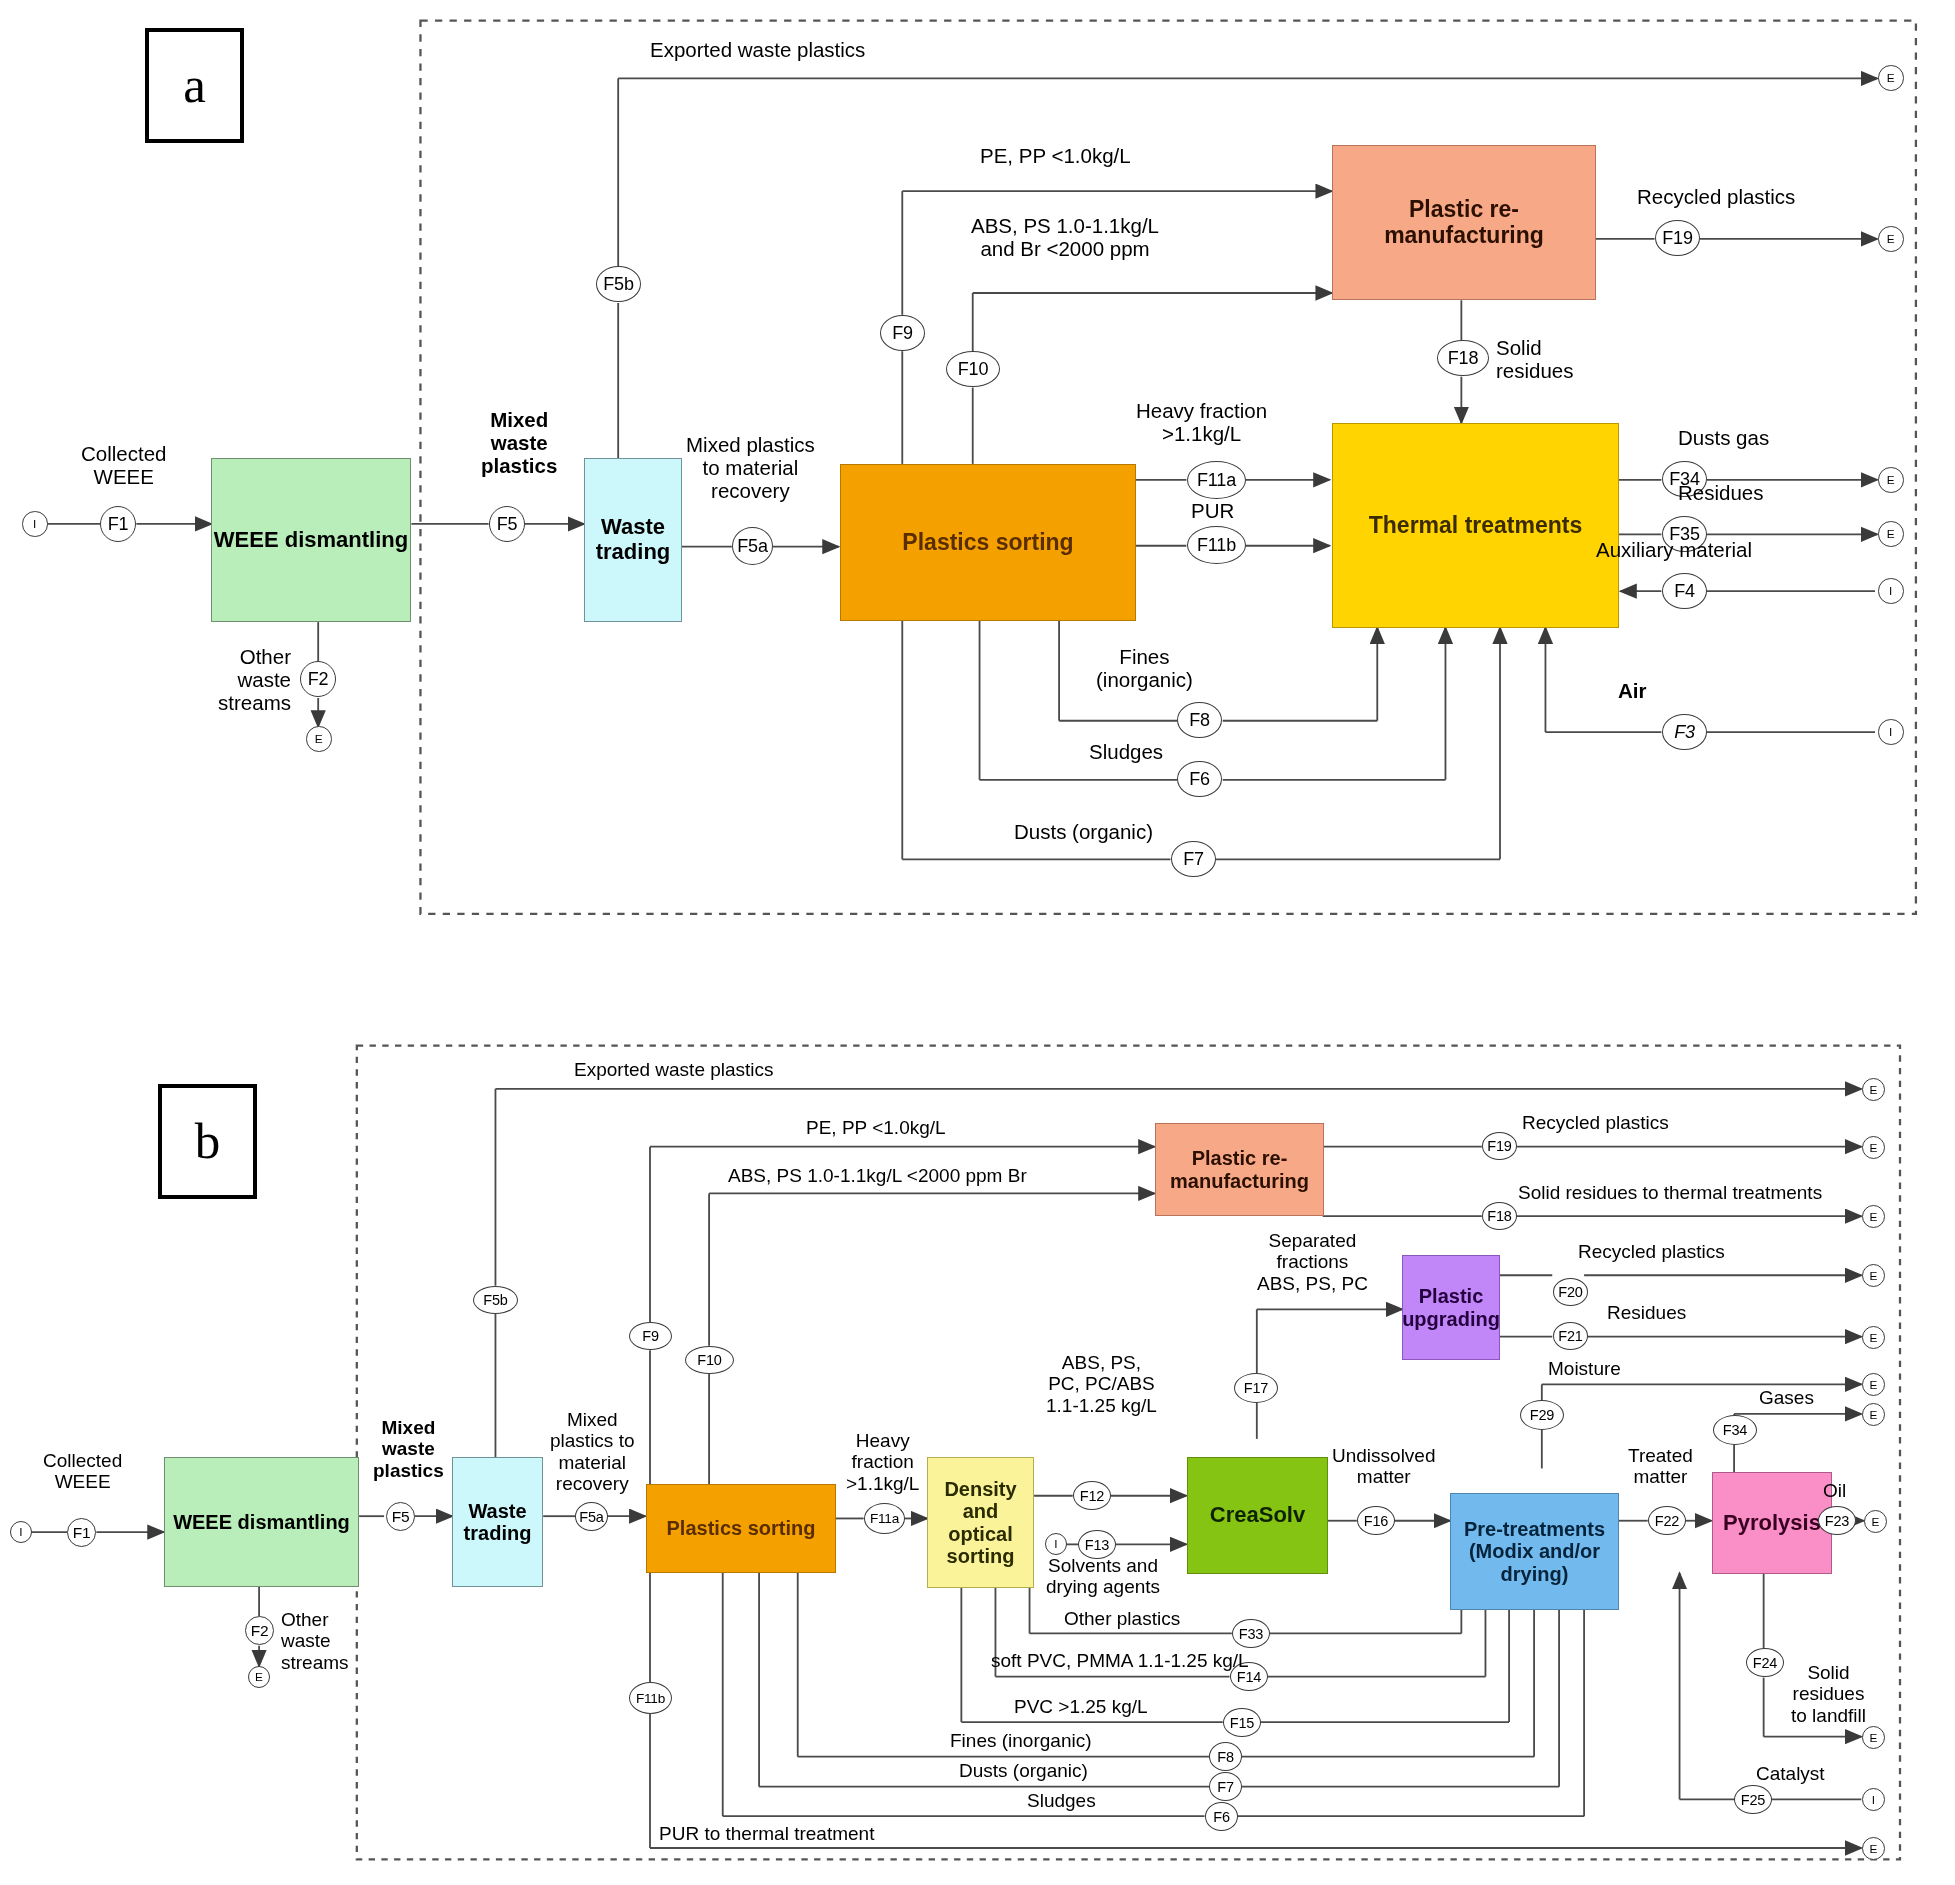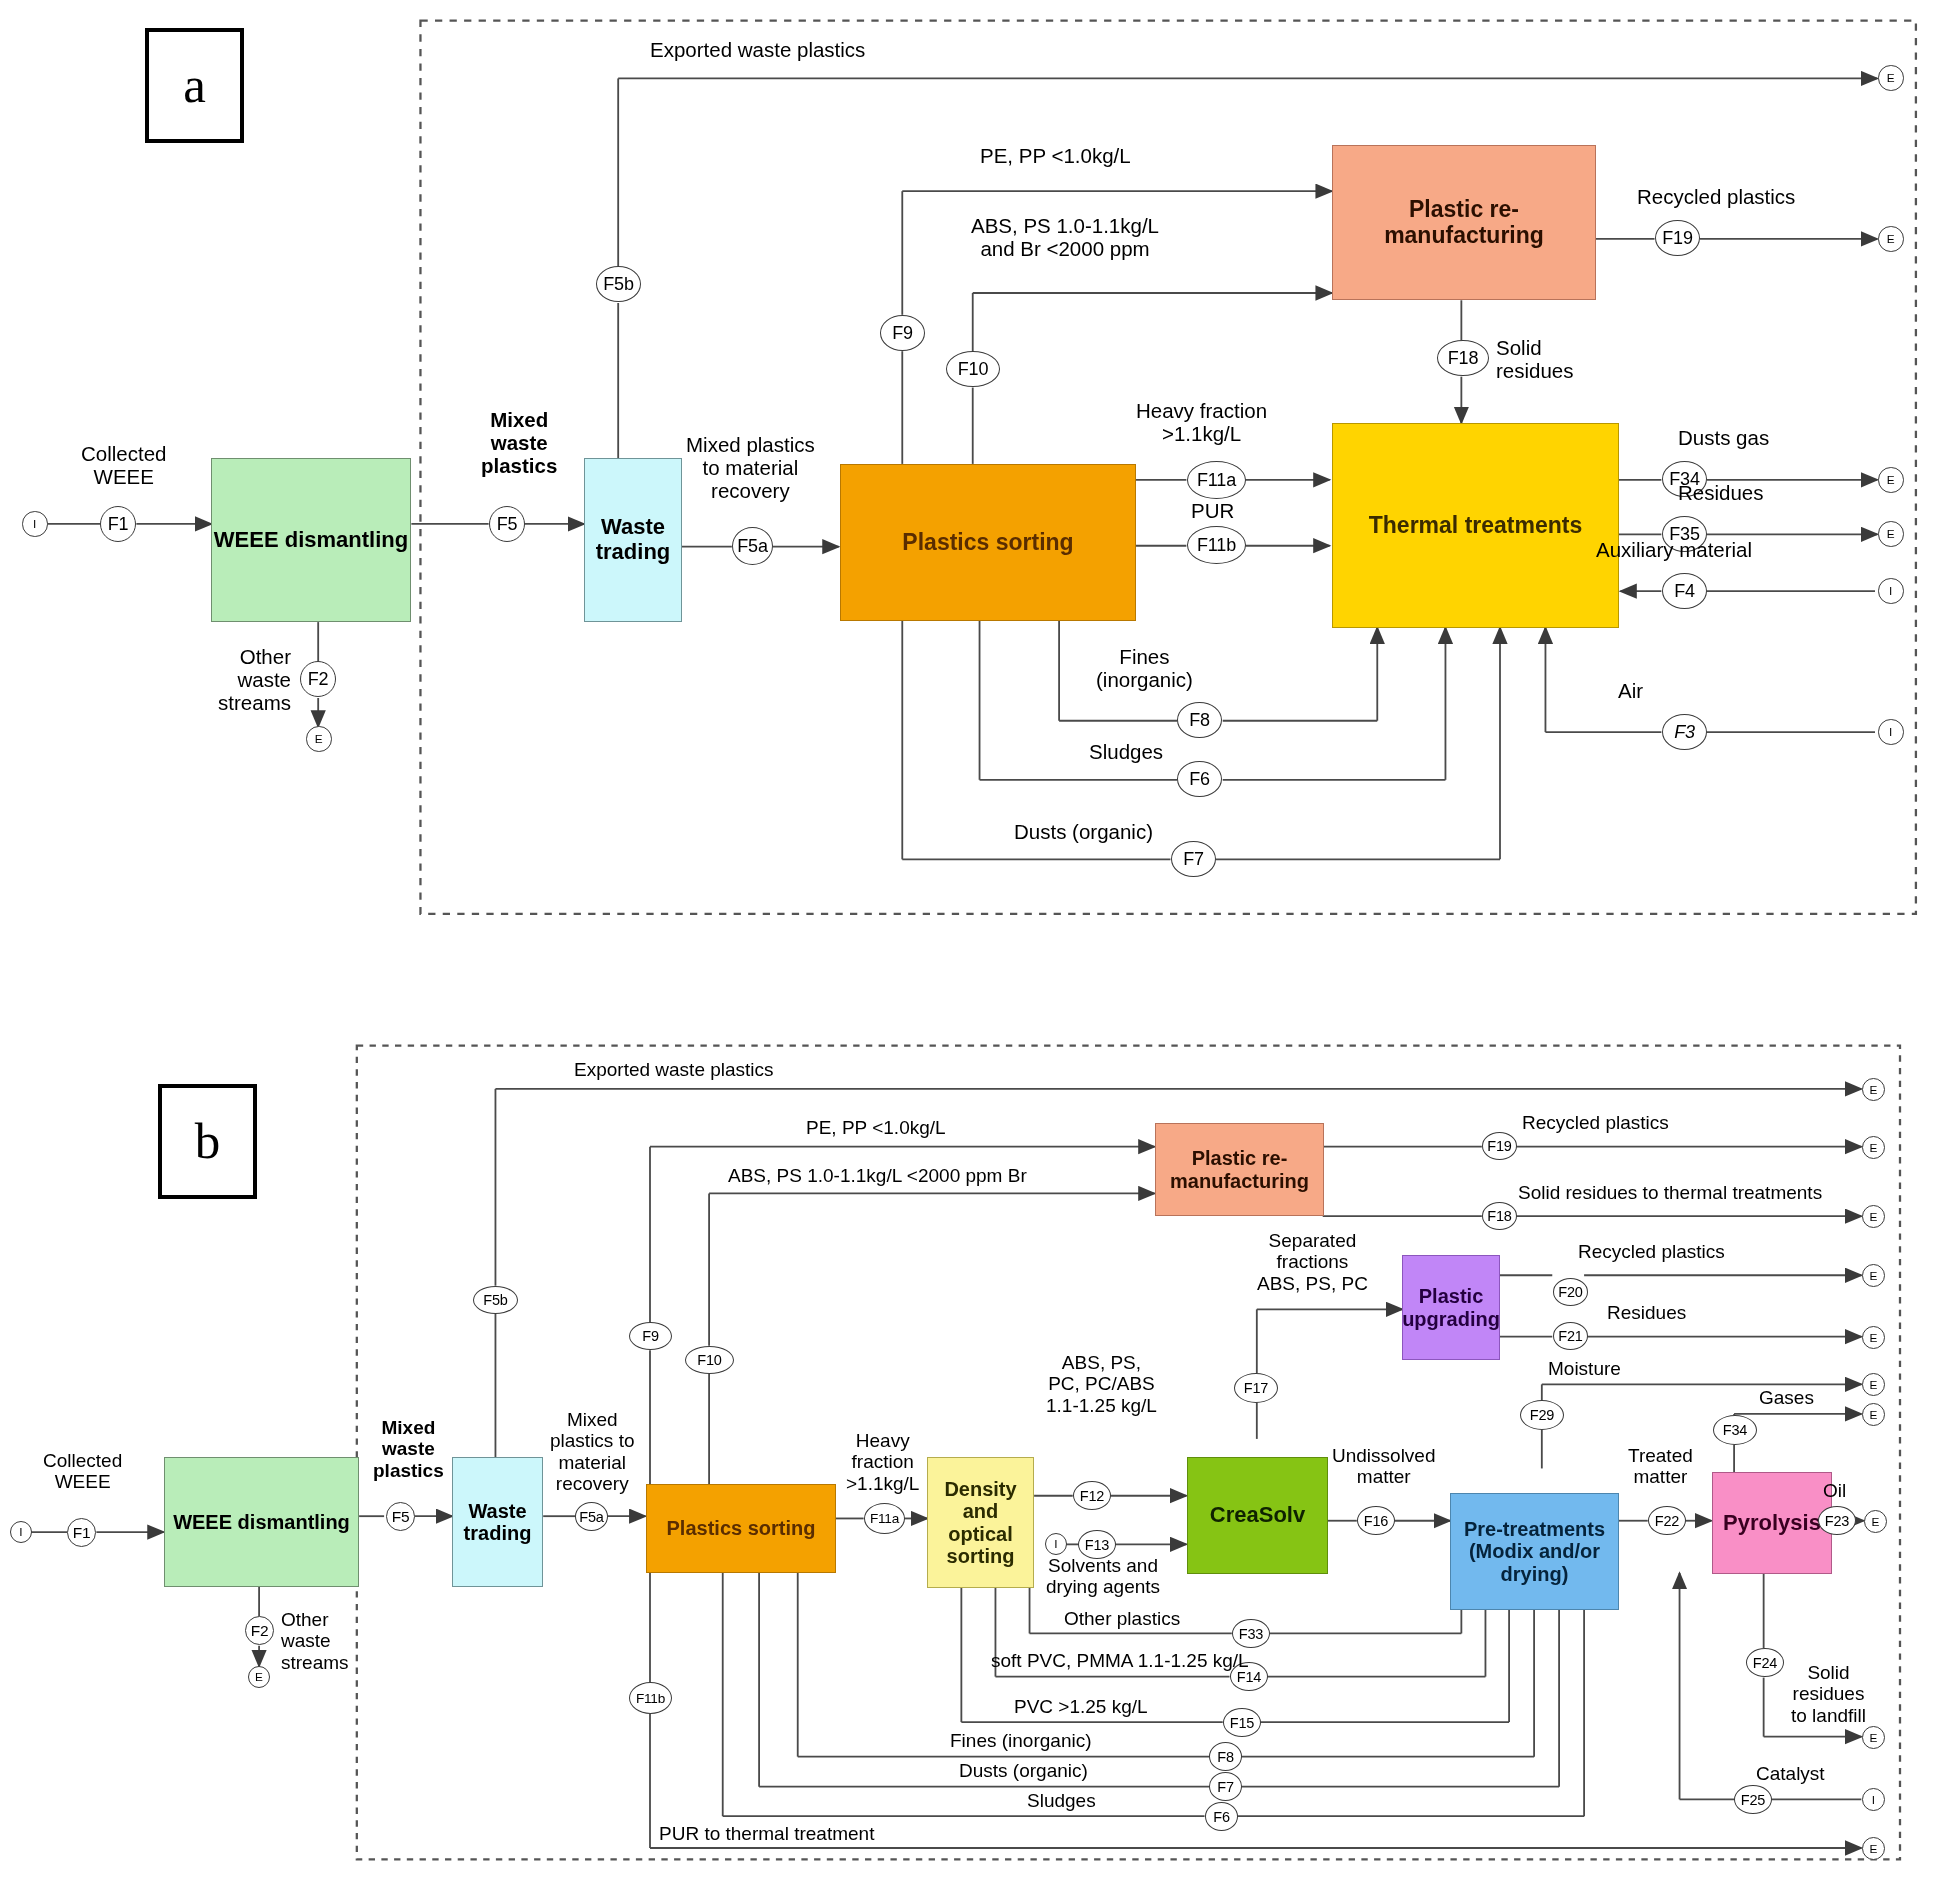--- a/index.html
+++ b/index.html
@@ -325,21 +325,21 @@
 streams</div>
   <div class="lbl c" style="left:1136px;top:400px;">Heavy fraction
 &gt;1.1kg/L</div>
   <div class="lbl" style="left:1191px;top:500px;">PUR</div>
   <div class="lbl" style="left:1496px;top:337px;">Solid
 residues</div>
   <div class="lbl" style="left:1637px;top:186px;">Recycled plastics</div>
   <div class="lbl" style="left:1678px;top:427px;">Dusts gas</div>
   <div class="lbl" style="left:1678px;top:482px;">Residues</div>
   <div class="lbl" style="left:1596px;top:539px;">Auxiliary material</div>
-  <div class="lbl" style="left:1618px;top:680px;">Air</div>
+  <div class="lbl" style="left:1618px;top:680px;font-weight:bold;">Air</div>
   <div class="lbl c" style="left:1096px;top:646px;">Fines
 (inorganic)</div>
   <div class="lbl" style="left:1089px;top:741px;">Sludges</div>
   <div class="lbl" style="left:1014px;top:821px;">Dusts (organic)</div>
 
   <div class="panel-letter" style="left:158px;top:1084px;width:91px;height:107px;">
     <span>b</span>
   </div>
 
   <div class="pbox" style="left:164px;top:1457px;width:195px;height:130px;background:#b9edb9;border:1.4px solid #6f8f6f;font-size:20px;">

